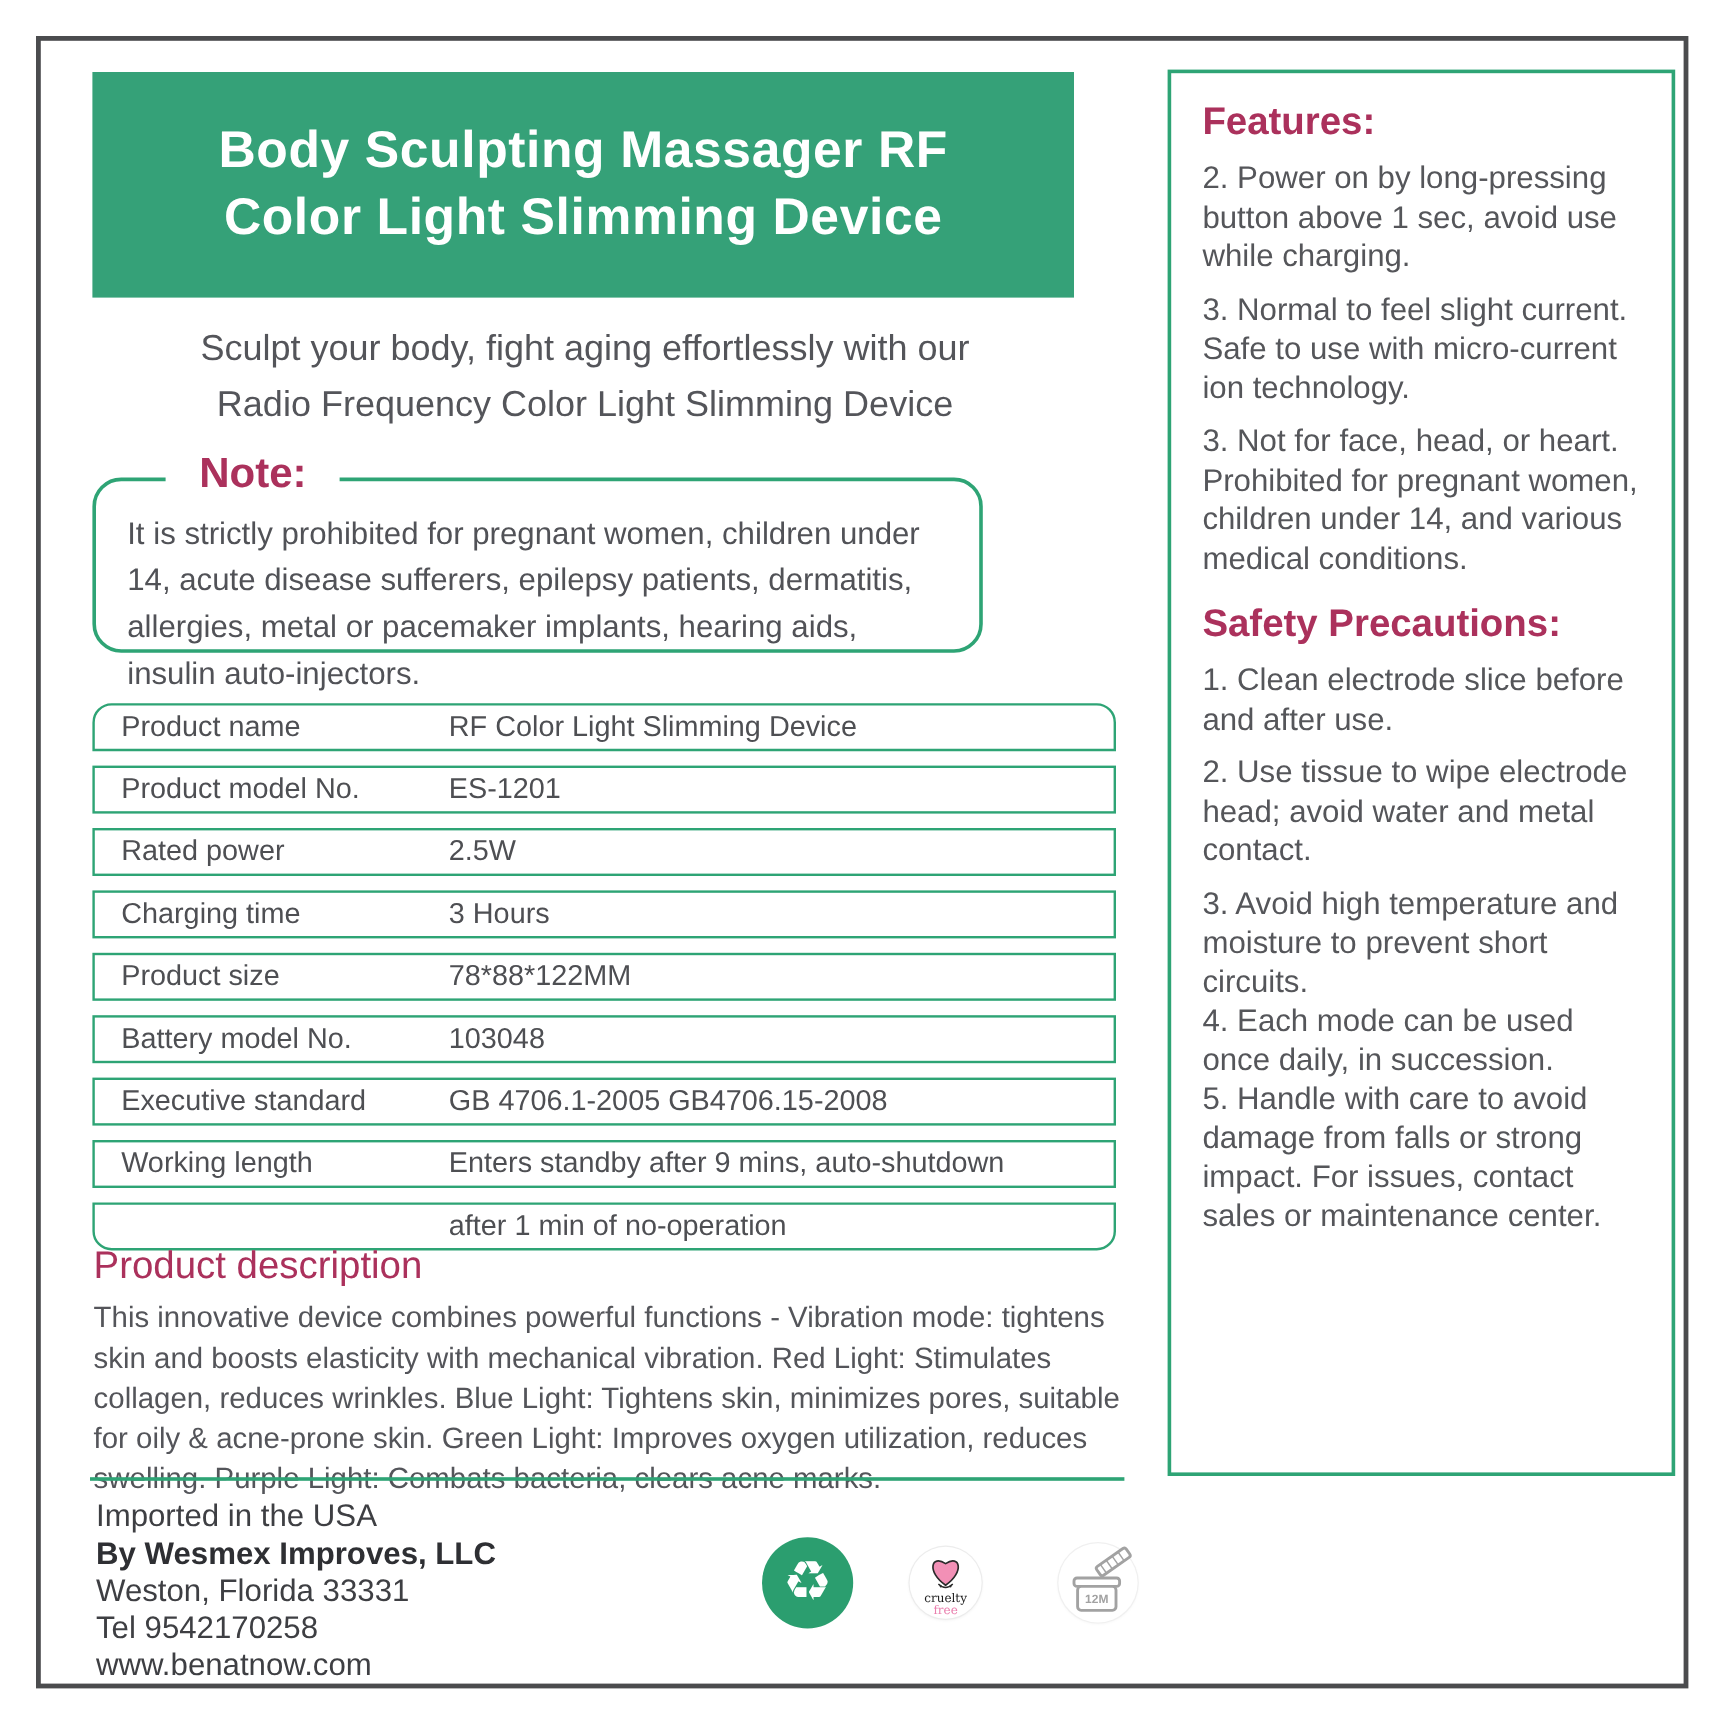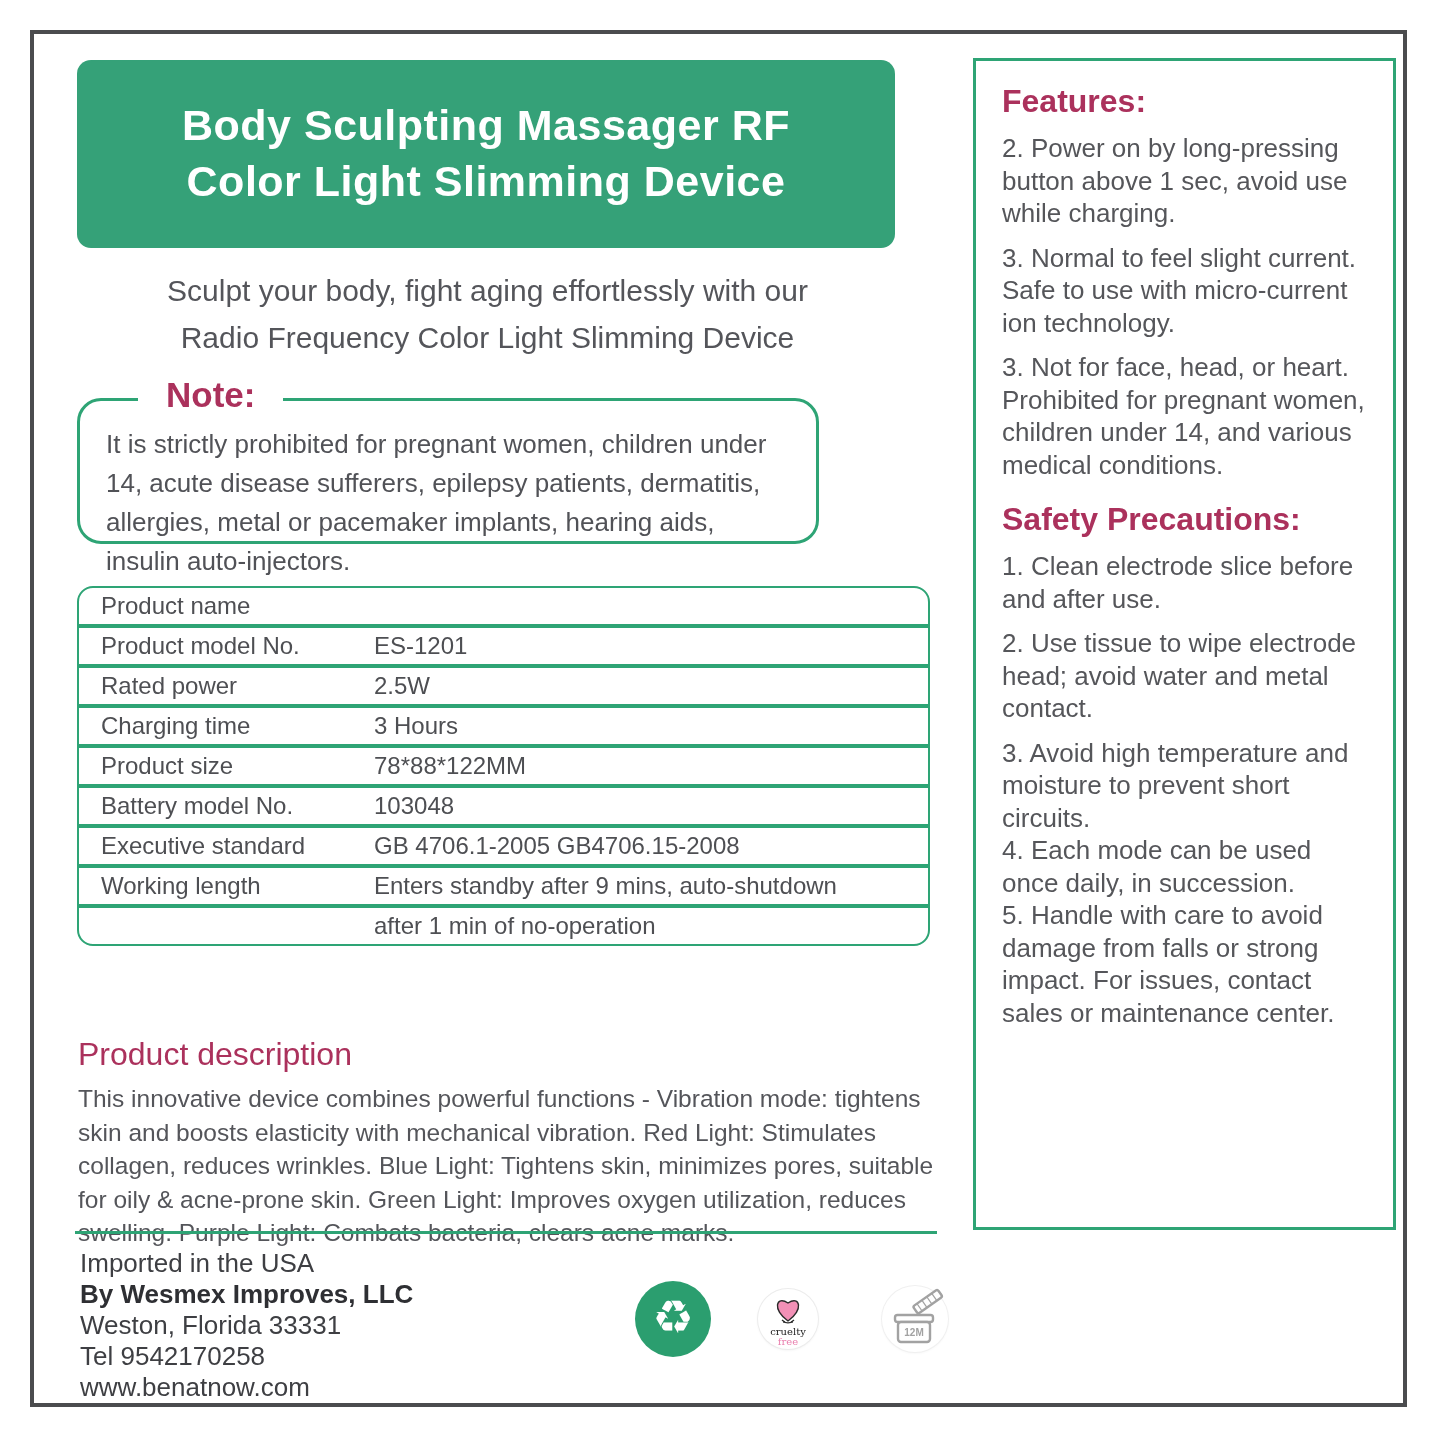--- a/index.html
+++ b/index.html
@@ -7,21 +7,21 @@
     position:relative;width:1445px;height:1445px;background:#ffffff;
     font-family:"Liberation Sans", sans-serif;overflow:hidden;
   }
   .page-frame{
     position:absolute;left:30px;top:30px;width:1377px;height:1377px;
     border:4px solid #4b4c4e;box-sizing:border-box;pointer-events:none;
   }
   
   .header-banner{
     position:absolute;left:77px;top:60px;width:818px;height:188px;
-    background:#35a178;display:flex;flex-direction:column;align-items:center;justify-content:center;border-radius:14px;
+    background:#35a178;display:flex;flex-direction:column;align-items:center;justify-content:center;
   }
   .header-banner .t{
     color:#ffffff;font-weight:700;font-size:43px;line-height:1.3;letter-spacing:.5px;text-align:center;
   }
   .subtitle{
     position:absolute;left:60px;top:268px;width:855px;text-align:center;
     color:#54555a;font-size:30px;line-height:1.55;
   }
   
   .note-box{
@@ -32,21 +32,21 @@
     position:absolute;top:-26px;left:58px;background:#ffffff;padding:0 28px;
     color:#ab315c;font-size:35px;font-weight:700;
   }
   .note-text{
     padding:24px 26px 0 26px;color:#515257;font-size:26px;line-height:1.5;
   }
   
   .spec-table{position:absolute;left:77px;top:586px;width:853px;}
   .spec-row{
     box-sizing:border-box;height:40px;border:2px solid #2ea475;background:#fff;
-    display:flex;align-items:center;margin-bottom:0;
+    display:flex;align-items:center;margin-bottom:12px;
   }
   .spec-row.first{border-radius:16px 16px 0 0;}
   .spec-row.last{border-radius:0 0 16px 16px;}
   .spec-label{flex:0 0 273px;padding-left:22px;color:#4e4f53;font-size:24px;}
   .spec-value{flex:1;color:#4e4f53;font-size:24px;}
   
   .desc-heading{
     position:absolute;left:78px;top:1036px;color:#ab315c;font-size:32px;font-weight:400;
   }
   .desc-body{
@@ -90,20 +90,21 @@
   </div>
 
   <div class="note-box">
     <div class="note-label">Note:</div>
     <div class="note-text">It is strictly prohibited for pregnant women, children under 14, acute disease sufferers, epilepsy patients, dermatitis, allergies, metal or pacemaker implants, hearing aids, insulin auto-injectors.</div>
   </div>
 
   <div class="spec-table">
     <div class="spec-row first">
       <span class="spec-label">Product name</span>
+      <span class="spec-value">RF Color Light Slimming Device</span>
     </div>
     <div class="spec-row">
       <span class="spec-label">Product model No.</span>
       <span class="spec-value">ES-1201</span>
     </div>
     <div class="spec-row">
       <span class="spec-label">Rated power</span>
       <span class="spec-value">2.5W</span>
     </div>
     <div class="spec-row">

